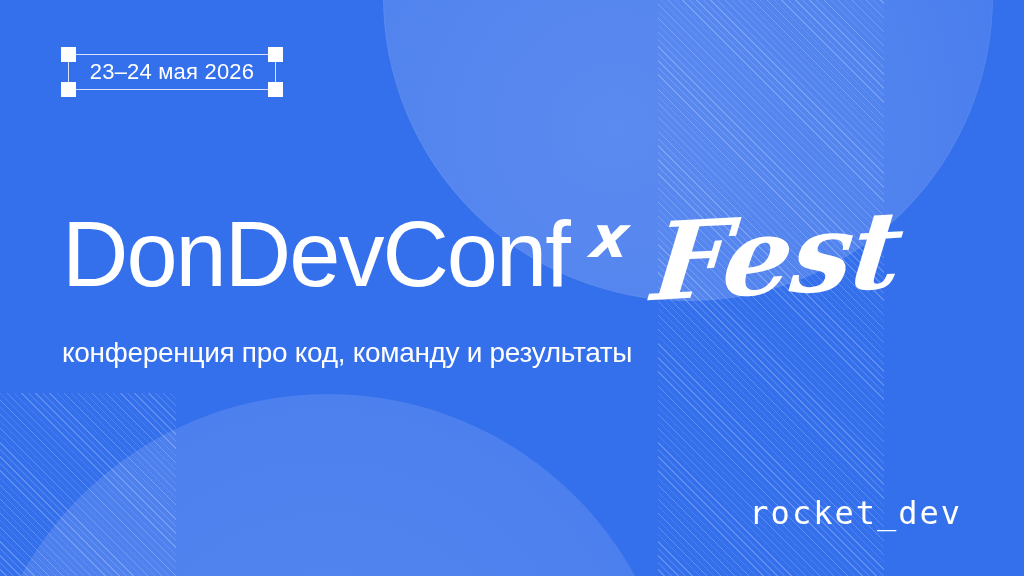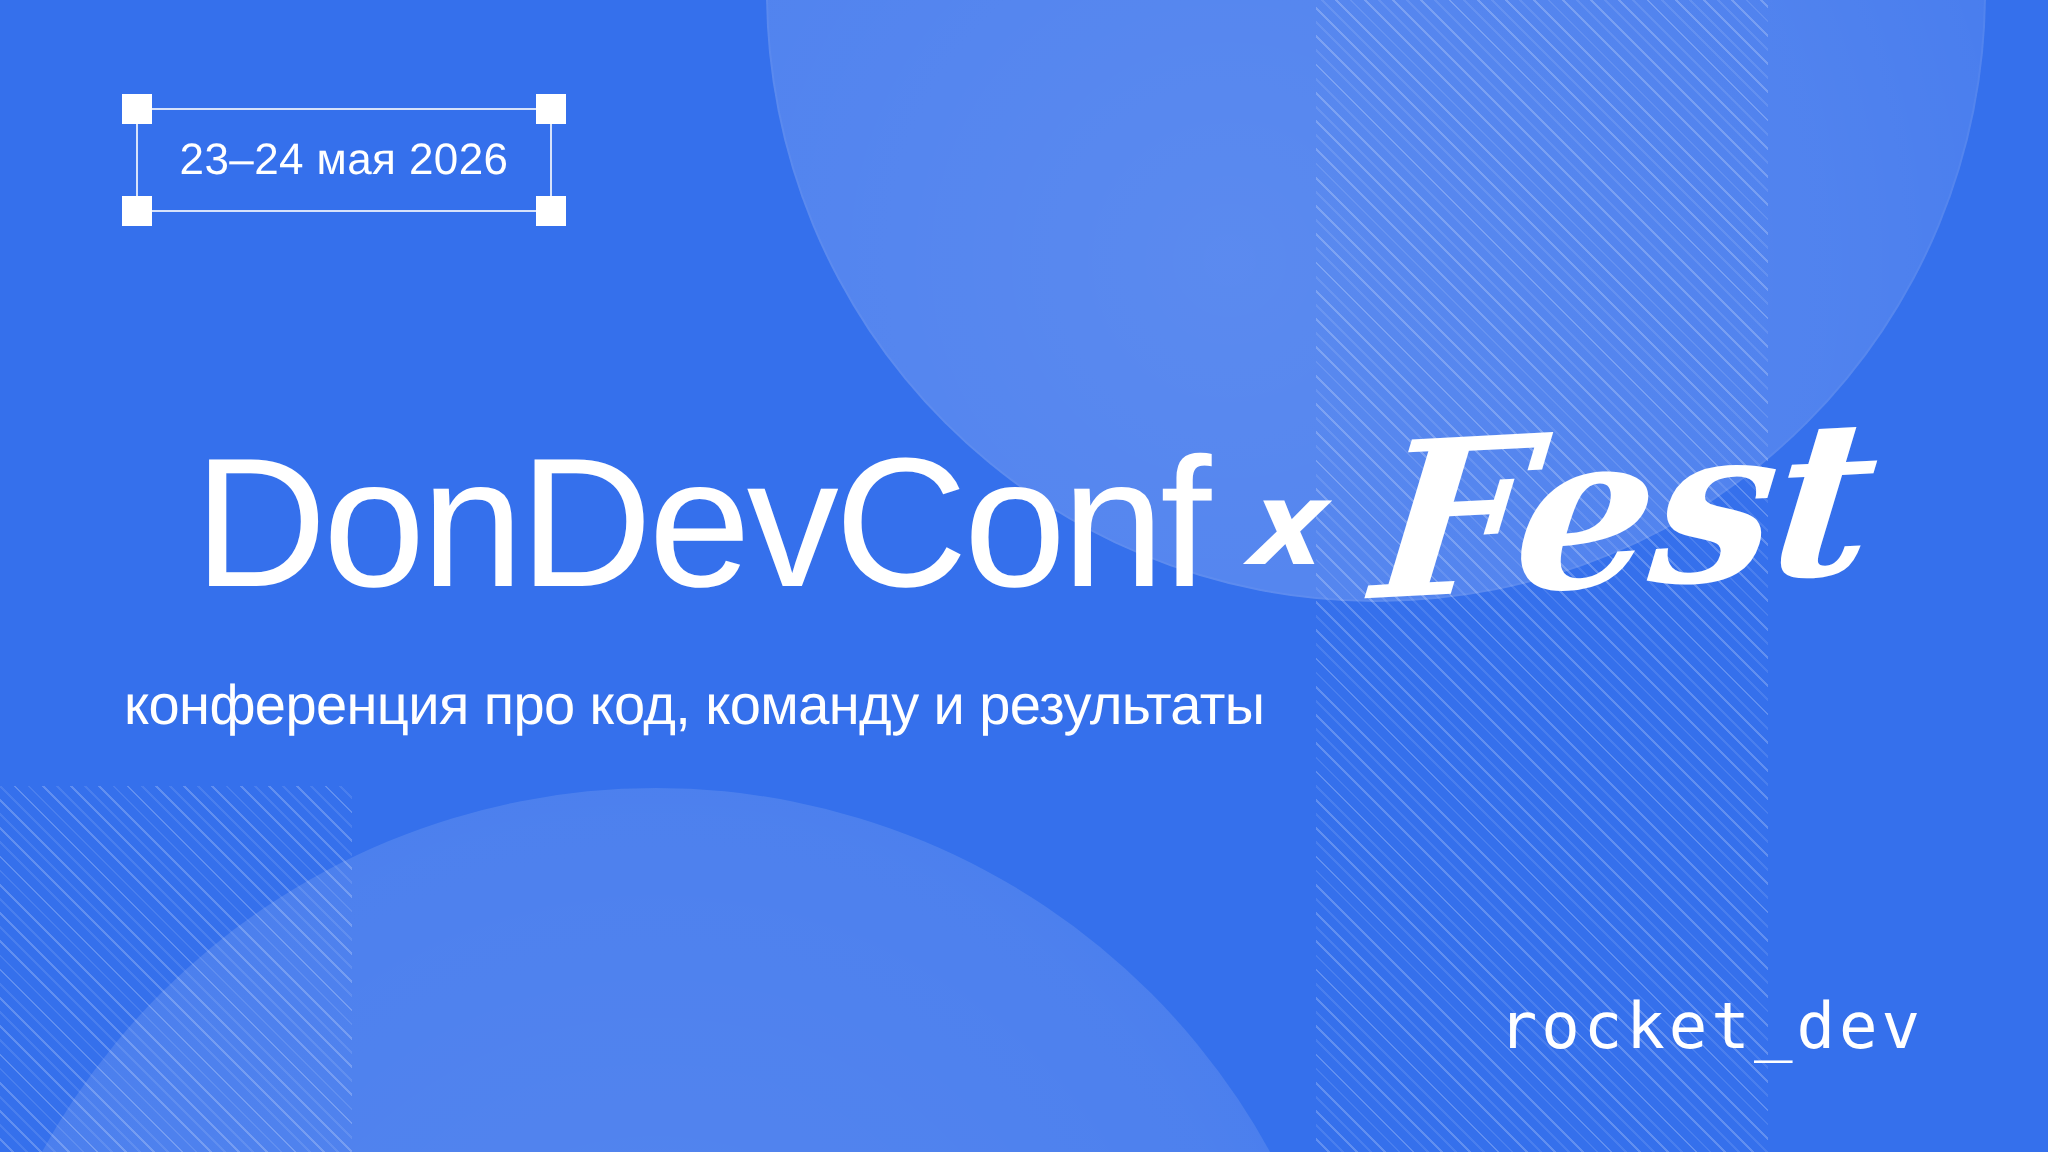--- a/index.html
+++ b/index.html
@@ -72,21 +72,21 @@
   
   #band-left {
     left:0px; top:393px;
     width:176px; height:183px;
   }
 
   
   #date-badge {
     position:absolute;
     left:68px; top:54px;
-    width:208px; height:52px;
+    width:208px; height:36px;
   }
   #date-frame {
     position:absolute; inset:0;
     border:1px solid rgba(255,255,255,0.80);
   }
   #date-label {
     position:absolute; inset:0;
     display:flex; align-items:center; justify-content:center;
     color:#ffffff;
     font-size:22px;
@@ -102,23 +102,22 @@
   .handle.tl { left:-7px;  top:-7px;  }
   .handle.tr { right:-7px; top:-7px;  }
   .handle.bl { left:-7px;  bottom:-7px; }
   .handle.br { right:-7px; bottom:-7px; }
 
   
   #headline {
     position:absolute;
     left:62px; top:208px;
     display:flex;
-    align-items:center;
-    white-space:nowrap;
-    margin-left:35px;
+    align-items:flex-start;
+    white-space:nowrap;
   }
   #headline-main {
     color:#ffffff;
     font-size:92px;
     font-weight:400;
     letter-spacing:-2.0px;
     line-height:1;
   }
   #headline-x {
     color:#ffffff;

